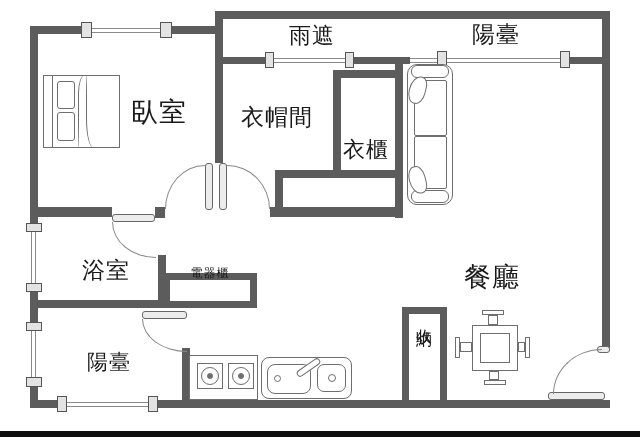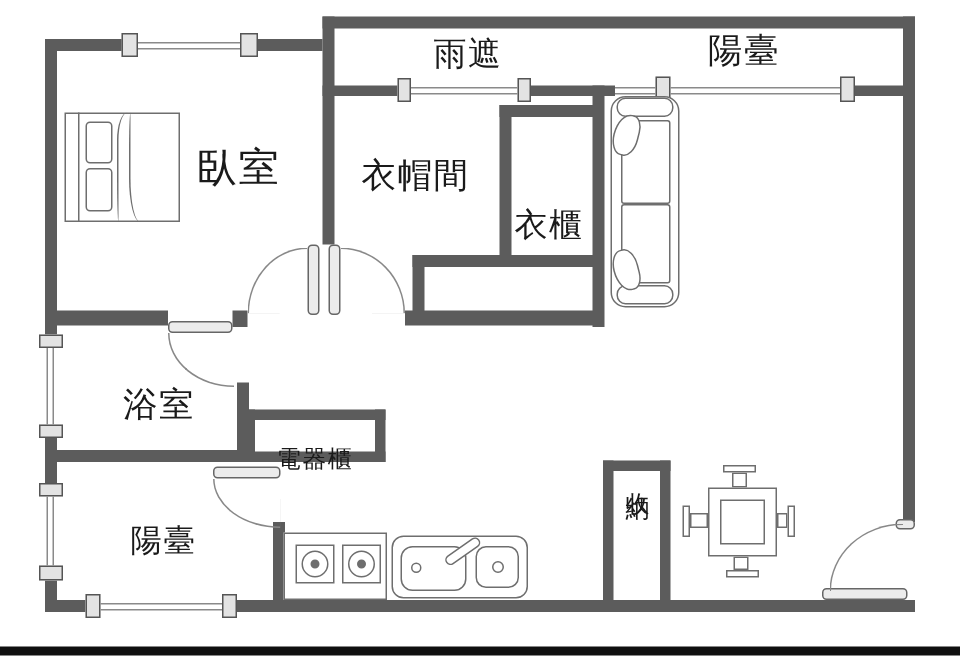--- a/index.html
+++ b/index.html
@@ -134,18 +134,19 @@
   <div class="f" style="left:317px;top:364px;width:29px;height:28px;border-radius:7px"></div>
   <div class="dot" style="left:328px;top:374px;width:8px;height:8px"></div>
   <div class="f" style="left:295px;top:364px;width:27px;height:7px;border-radius:4px;transform:rotate(-35deg)"></div>
 
   <div class="lbl" style="left:312px;top:36px;font-size:22px">雨遮</div>
   <div class="lbl" style="left:496px;top:34px;font-size:23px">陽臺</div>
   <div class="lbl" style="left:277px;top:117px;font-size:23px">衣帽間</div>
   <div class="lbl" style="left:159px;top:112px;font-size:27px">臥室</div>
   <div class="lbl" style="left:366px;top:150px;font-size:22px">衣櫃</div>
   <div class="lbl" style="left:106px;top:270px;font-size:23px">浴室</div>
-  <div class="lbl" style="left:210px;top:307px;font-size:16px">電器櫃</div>
+  <div class="lbl" style="left:210px;top:273px;font-size:12px">電器櫃</div>
   <div class="lbl" style="left:109px;top:361px;font-size:21px">陽臺</div>
   <div class="lblV" style="left:424px;top:316px;font-size:16px">收納</div>
+  <div class="lbl" style="left:492px;top:277px;font-size:27px">餐廳</div>
 
   <div id="bottombar"></div>
 </div>
 
 </body></html>

